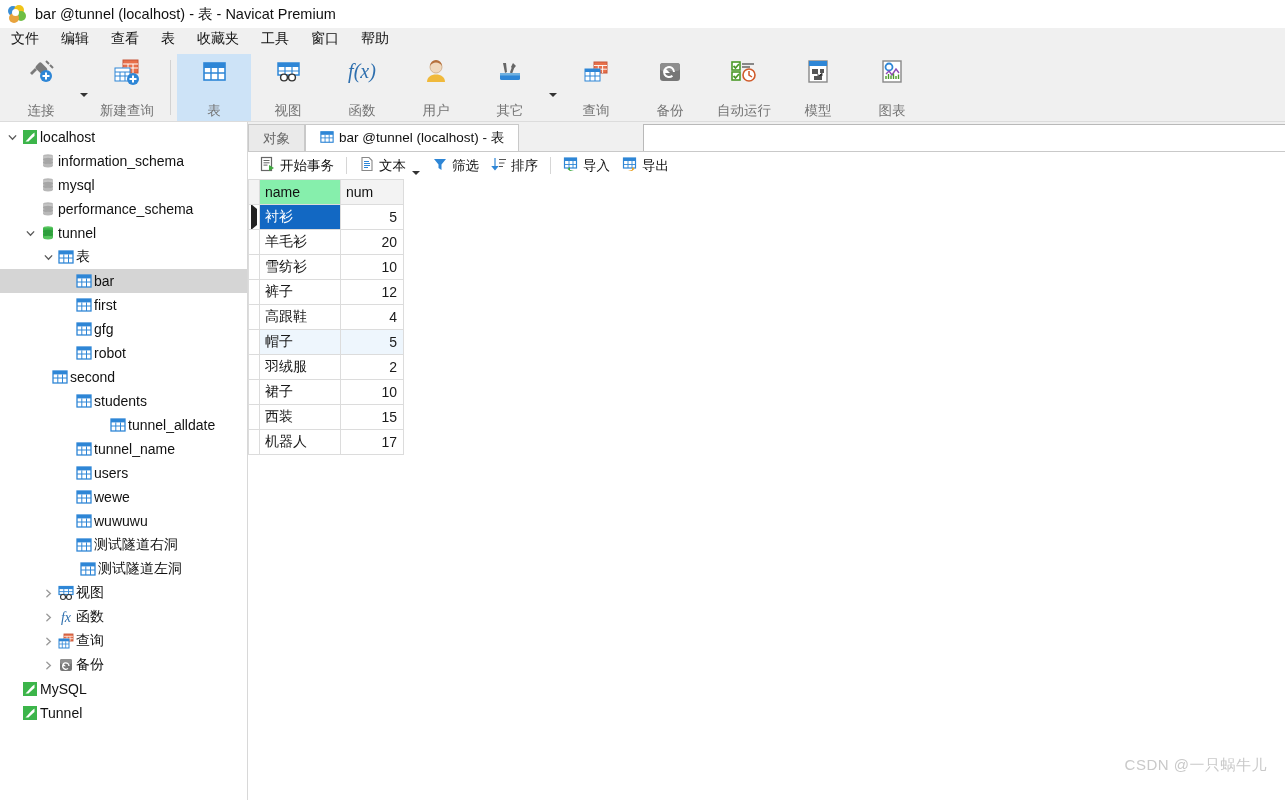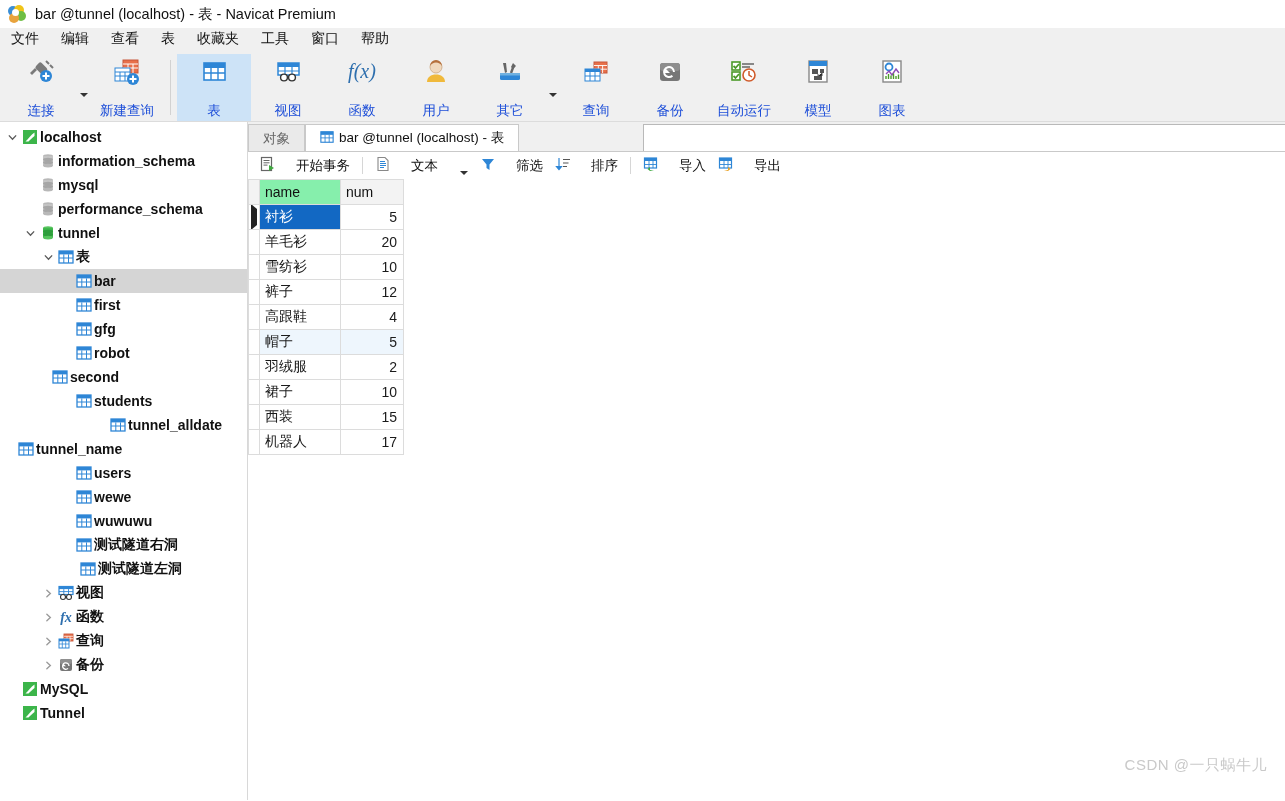--- a/index.html
+++ b/index.html
@@ -49,21 +49,21 @@
     display:flex; align-items:stretch;
     border-bottom: 1px solid #dcdcdc;
     padding-left: 4px;
   }
   .tb-btn {
     width: 74px; display:flex; flex-direction:column; align-items:center;
     justify-content:center; cursor:default; position:relative;
   }
   .tb-btn.active { background:#cde3f7; }
   .tb-icon { height: 34px; display:flex; align-items:center; justify-content:center; }
-  .tb-label { font-size: 13.5px; color:#1d4ed8; margin-top:13px; white-space:nowrap; }
+  .tb-label { font-size: 13.5px; color:#737373; margin-top:13px; white-space:nowrap; }
   .tb-sep { width:1px; background:#d2d2d2; margin:6px 6px; }
   .tb-caret {
     width:12px; display:flex; align-items:flex-end; justify-content:center;
     padding-bottom:24px; cursor:default;
   }
   .caret-d {
     width:0;height:0;border-left:4px solid transparent;border-right:4px solid transparent;
     border-top:4px solid #333;
   }
 
@@ -74,21 +74,21 @@
   .main {
     display:flex; height: calc(801px - 28px - 26px - 69px);
   }
   .sidebar {
     width: 248px; background:#ffffff; flex:none;
     border-right:1px solid #d8d8d8;
     overflow:hidden; padding-top:3px;
     font-size:14px;
   }
   .tree-row {
-    height:24px; display:flex; align-items:center; white-space:nowrap; cursor:default;font-weight:bold;
+    height:24px; display:flex; align-items:center; white-space:nowrap; cursor:default;
   }
   .tree-row.selected { background:#d5d5d5; }
   .twisty {
     width:16px; flex:none; display:flex; align-items:center; justify-content:center;
     color:#5a5a5a; font-size:11px;
   }
   .twisty svg { display:block; }
   .tree-icon { width:20px; flex:none; display:flex; align-items:center; justify-content:center; }
   .tree-label { color:#111; }
 
@@ -117,21 +117,21 @@
 
   .gridpanel {
     position:absolute; left:0; right:0; top:29px; bottom:0;
     background:#ffffff; border-top:1px solid #c9c9c9;
   }
   .gridtoolbar {
     height:27px; display:flex; align-items:center; gap:0px;
     padding-left:6px; background:#ffffff; font-size:13.5px;
   }
   .gt-btn {
-    display:flex; align-items:flex-end; gap:20px; padding: 2px 6px; cursor:default;
+    display:flex; align-items:flex-end; gap:4px; padding: 2px 6px; cursor:default;
     white-space:nowrap; color:#111;
   }
   .gt-sep { width:1px; height:17px; background:#d6d6d6; margin:0 6px; }
   .gt-caret { margin-left:2px; }
 
   
   .datagrid {
     border-collapse: collapse;
     font-size:14px;
     table-layout: fixed;
@@ -518,21 +518,21 @@
           <span class="twisty"></span>
           <span class="tree-icon">
             <svg width="16" height="16" viewBox="0 0 16 16">
               <rect x="1" y="2" width="14" height="12" fill="#fff" stroke="#2e86d6" stroke-width="1.3"></rect>
               <rect x="1" y="2" width="14" height="3.4" fill="#2e86d6"></rect>
               <path d="M5.8 5.4v8.6M10.5 5.4v8.6M1 9h14" stroke="#2e86d6" stroke-width="1"></path>
             </svg>
           </span>
           <span class="tree-label">tunnel_alldate</span>
         </div>
-        <div class="tree-row" style="">
+        <div class="tree-row" style="padding-left: 58px;">
           <span class="twisty"></span>
           <span class="tree-icon">
             <svg width="16" height="16" viewBox="0 0 16 16">
               <rect x="1" y="2" width="14" height="12" fill="#fff" stroke="#2e86d6" stroke-width="1.3"></rect>
               <rect x="1" y="2" width="14" height="3.4" fill="#2e86d6"></rect>
               <path d="M5.8 5.4v8.6M10.5 5.4v8.6M1 9h14" stroke="#2e86d6" stroke-width="1"></path>
             </svg>
           </span>
           <span class="tree-label">tunnel_name</span>
         </div>

